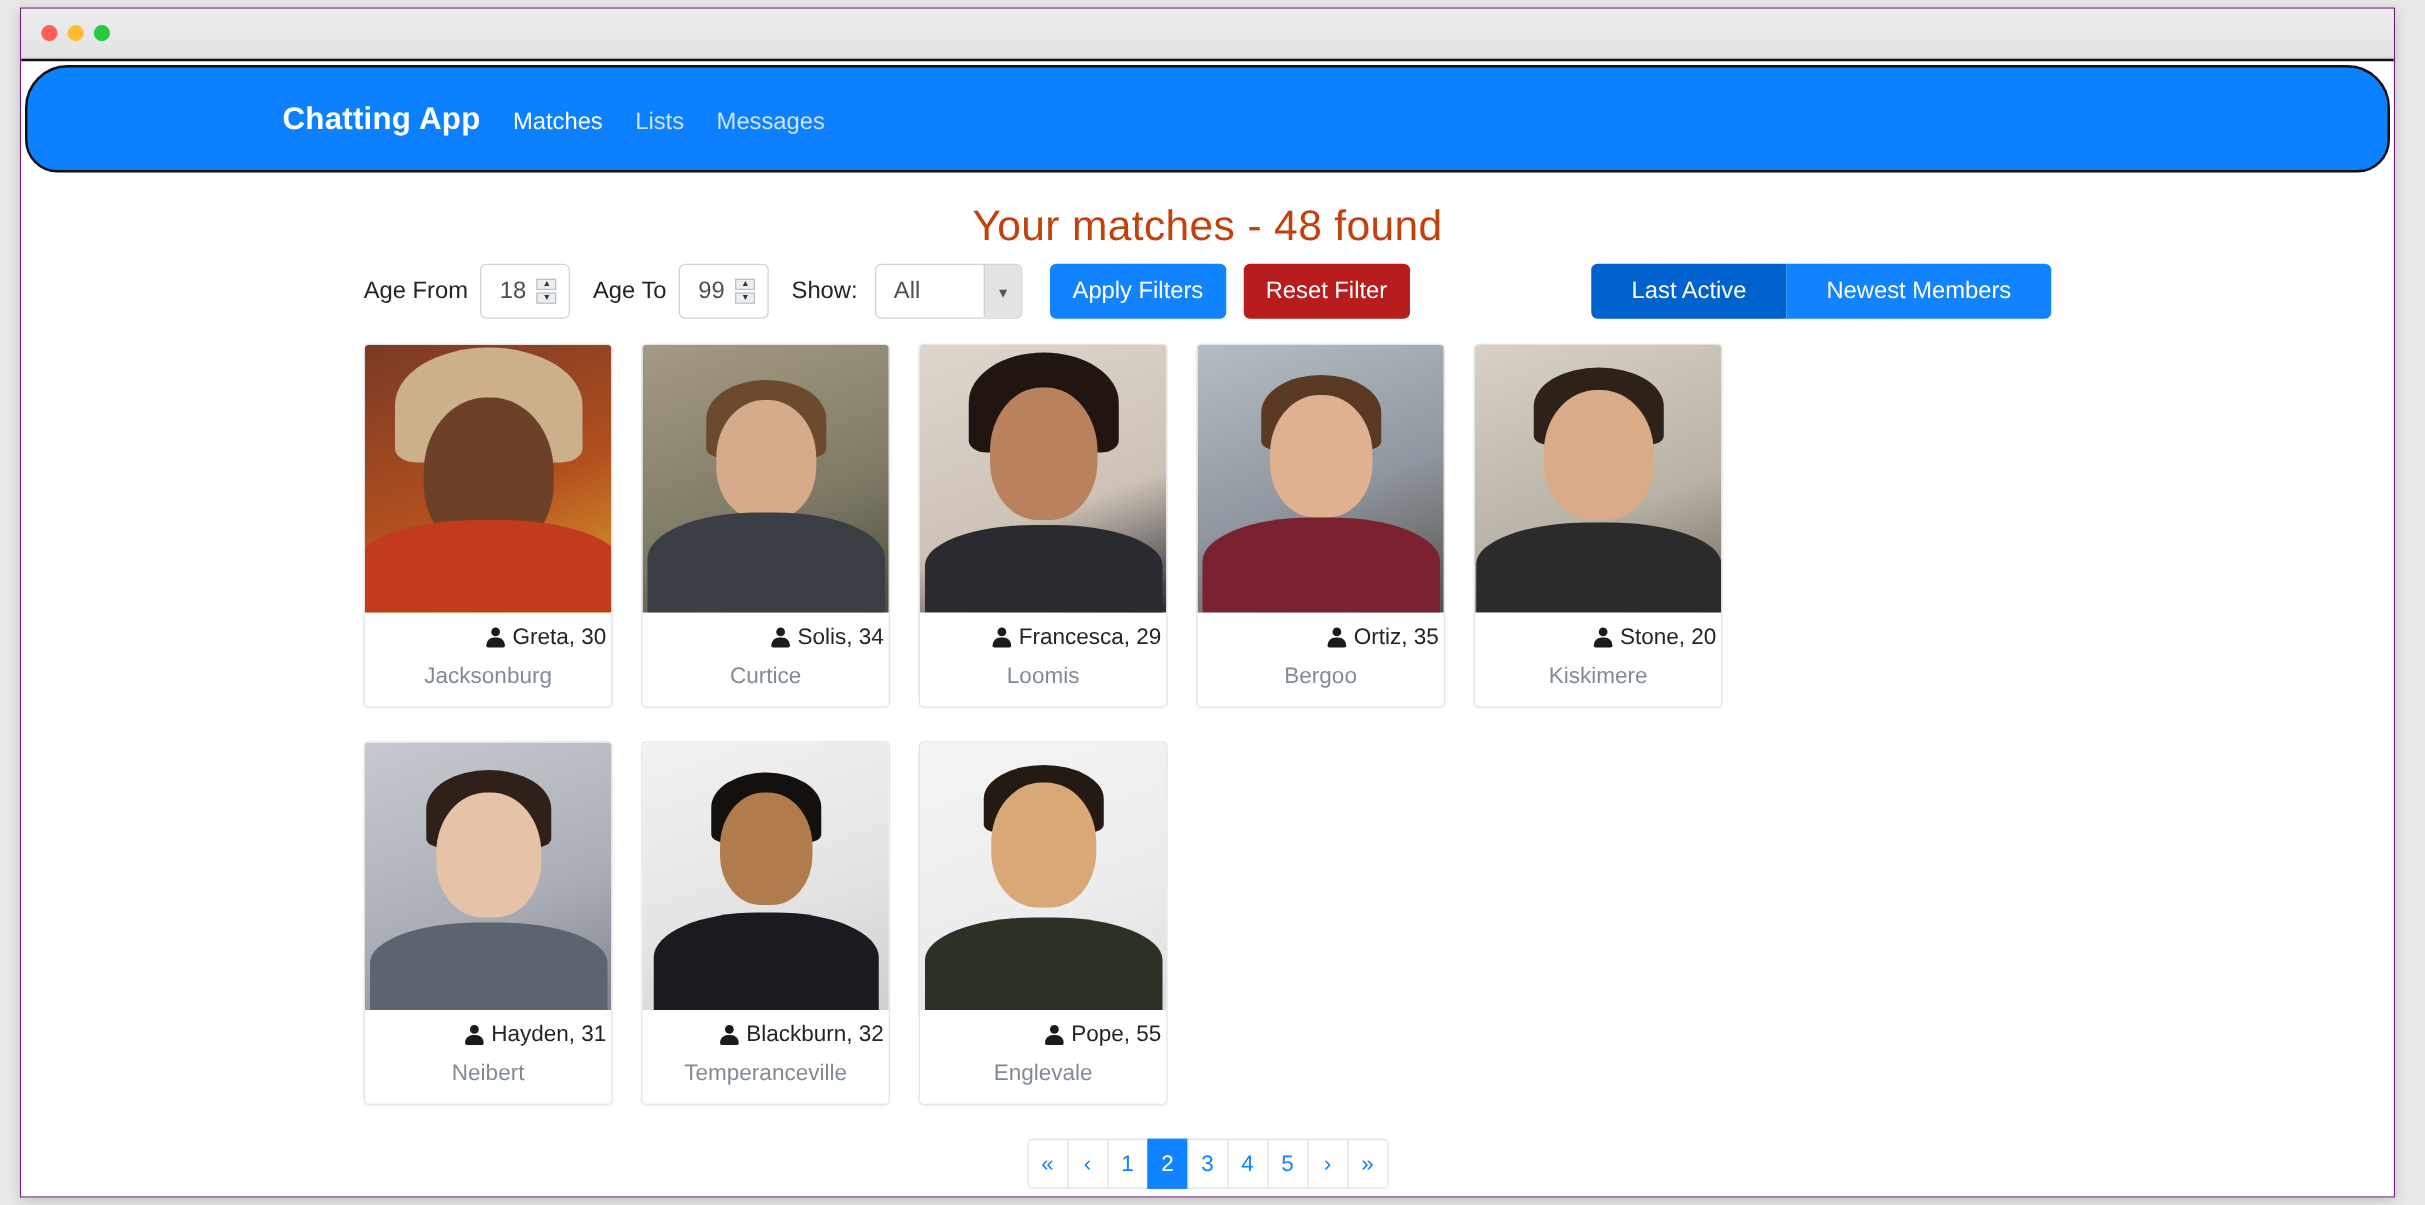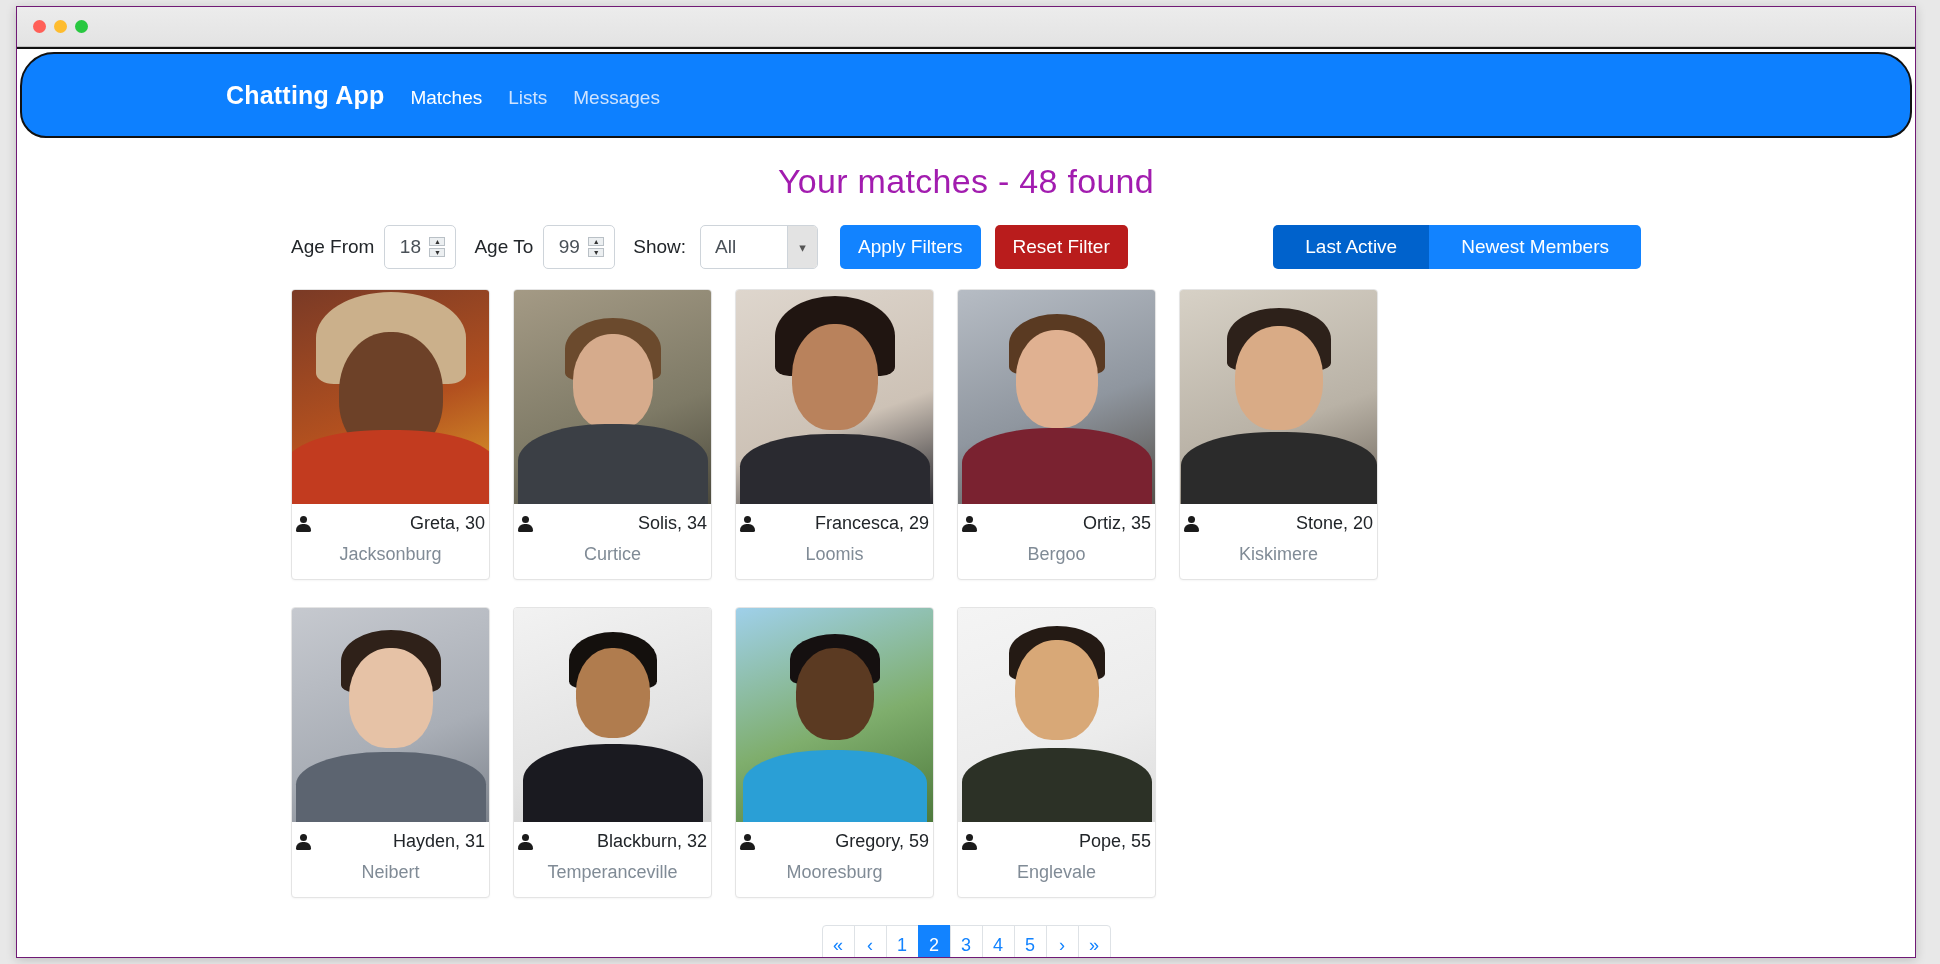--- a/index.html
+++ b/index.html
@@ -96,22 +96,22 @@
     width:0;height:0;border-left:6px solid transparent;border-right:6px solid transparent;
     border-top:7px solid #ffffff; margin-left:2px;
   }
 
   
   #page { padding: 0 24px; }
   #page-title {
     text-align: center;
     font-size: 34px;
     font-weight: normal;
-    color: #a21caf;
-    margin: 24px 0 22px 0;
+    color: #c2410c;
+    margin: 24px 0 8px 0;
     letter-spacing: .3px;
   }
 
   
   #filter-bar {
     display: flex; align-items: center;
     padding: 0 250px 0 250px;
     height: 48px;
     gap: 0;
   }
@@ -166,21 +166,21 @@
     border-radius: 4px;
     background:#fff;
     box-shadow: 0 1px 2px rgba(0,0,0,0.04);
     overflow: hidden;
     cursor: pointer;
   }
   .card-photo { width:100%; height:214px; display:block; }
   .card-body { padding: 9px 4px 14px 4px; text-align:center; }
   .card-name {
     font-size:18px; color:#212529; white-space:nowrap;
-    display:flex; align-items:center; justify-content:space-between; gap:6px;
+    display:flex; align-items:center; justify-content:flex-end; gap:6px;
   }
   .person-icon { width:15px; height:16px; position:relative; flex:none; display:inline-block; }
   .person-icon::before {
     content:""; position:absolute; left:4px; top:0; width:7px; height:7px;
     border-radius:50%; background:#1b1b1b;
   }
   .person-icon::after {
     content:""; position:absolute; left:0; top:8px; width:15px; height:8px;
     border-radius:8px 8px 2px 2px; background:#1b1b1b;
   }
@@ -387,34 +387,20 @@
             </div>
             <div class="card-body">
               <div class="card-name">
                 <span class="person-icon"></span>
                 <span>Blackburn, 32</span>
               </div>
               <div class="card-city">Temperanceville</div>
             </div>
           </div>
 
-          <div class="card">
-            <div class="card-photo ph" style="background:linear-gradient(160deg,#9fd0ea,#7fae6d 55%,#4e7a3c)">
-              <div class="hair" style="width:90px;height:50px;top:26px;background:#151010"></div>
-              <div class="face" style="width:78px;height:92px;top:40px;background:#5b3a22"></div>
-              <div class="body" style="width:184px;height:72px;background:#2a9fd6"></div>
-            </div>
-            <div class="card-body">
-              <div class="card-name">
-                <span class="person-icon"></span>
-                <span>Gregory, 59</span>
-              </div>
-              <div class="card-city">Mooresburg</div>
-            </div>
-          </div>
 
           <div class="card">
             <div class="card-photo ph" style="background:linear-gradient(160deg,#f4f4f4,#ececec 60%,#dedede)">
               <div class="hair" style="width:96px;height:54px;top:18px;background:#241a14"></div>
               <div class="face" style="width:84px;height:100px;top:32px;background:#d8a877"></div>
               <div class="body" style="width:190px;height:74px;background:#2c3126"></div>
             </div>
             <div class="card-body">
               <div class="card-name">
                 <span class="person-icon"></span>

